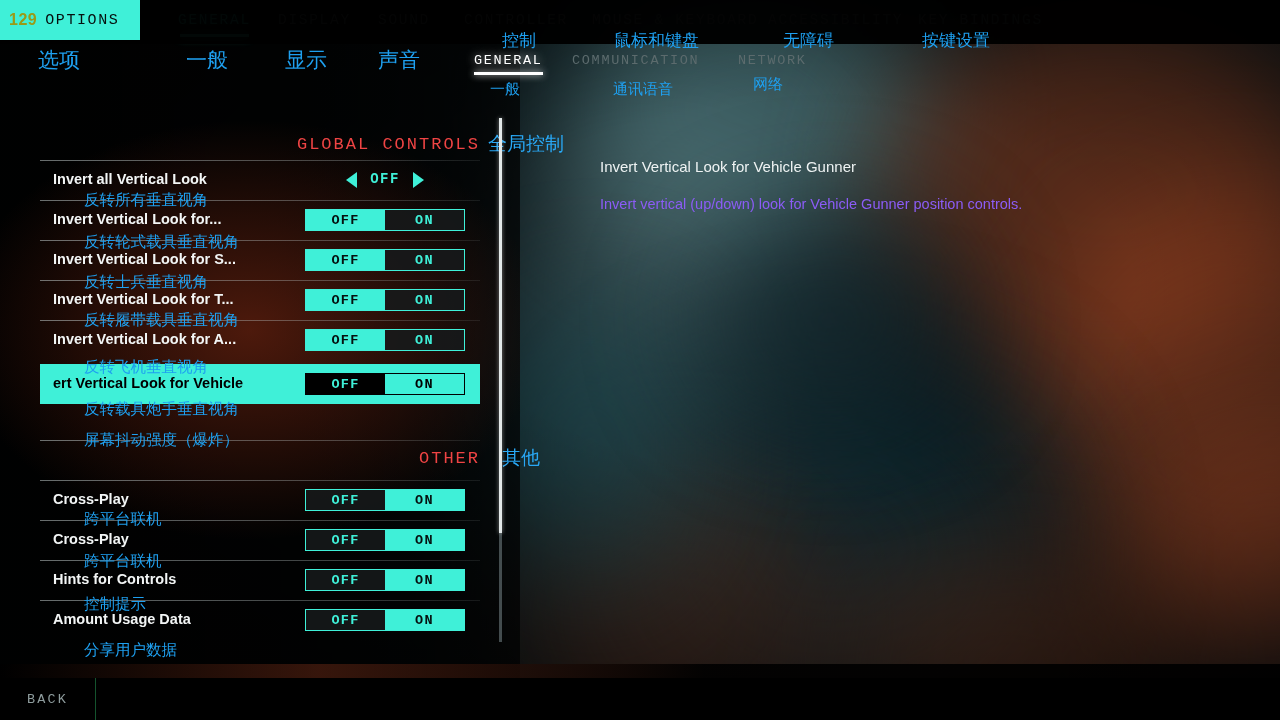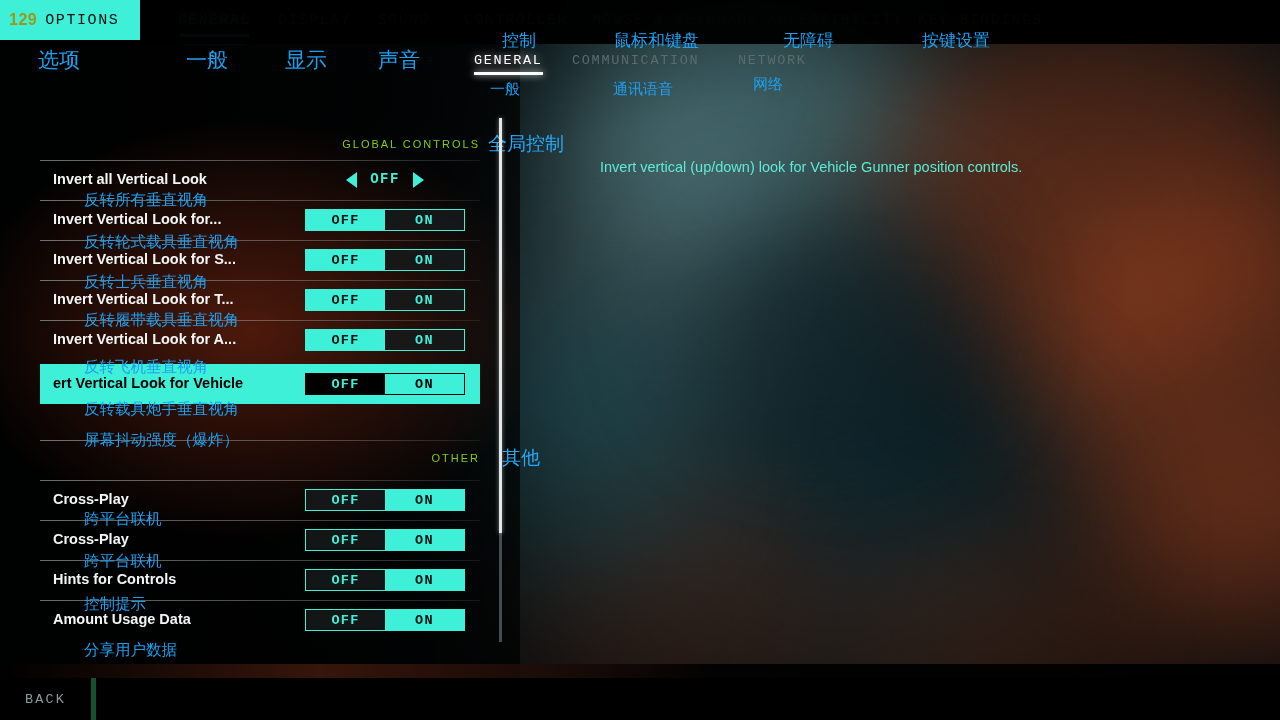--- a/index.html
+++ b/index.html
@@ -101,22 +101,22 @@
   
   #list {
     position:absolute; left:0; top:100px; width:520px; height:560px;
     z-index:10;
   }
   .sect {
     position:absolute; left:40px; width:440px; height:32px;
     display:flex; align-items:center; justify-content:flex-end;
   }
   .sect .en {
-    color:#84cc16; font-size:11px; letter-spacing:2px;
-    font-family:Liberation Sans, sans-serif;
+    color:#ef4444; font-size:17px; letter-spacing:2px;
+    font-family:Liberation Mono, monospace;
   }
   .sect .cn {
     position:absolute; left:100%; margin-left:8px;
     color:#29a8f5; font-size:19px; white-space:nowrap;
     font-family:"DejaVu Sans", sans-serif;
   }
   .sect.other .cn { left:auto; right:-60px; }
 
   .row {
     position:absolute; left:40px; width:440px; height:40px;font-weight:bold;
@@ -193,34 +193,34 @@
     background:#e2e8e8; box-shadow:0 0 4px rgba(255,255,255,.5);
   }
 
   
   #desc { position:absolute; left:600px; top:158px; width:430px; z-index:12; }
   #desc .t {
     color:#eef3f3; font-size:15px; margin-bottom:20px;
     font-family:"Liberation Sans", sans-serif;
   }
   #desc .b {
-    color:#5eead4; font-size:14.5px; line-height:19px;
+    color:#8b5cf6; font-size:14.5px; line-height:19px;
     font-family:"Liberation Sans", sans-serif;
   }
 
   
   #bottom {
     position:absolute; left:0; bottom:0; width:1280px; height:42px;
     background:#000; z-index:20; display:flex; align-items:center;
   }
   .bbtn {
     height:42px; display:flex; align-items:center; justify-content:center;
     color:#8e9c9d; font-size:13.5px; letter-spacing:2.2px;
     font-family:"Liberation Mono","DejaVu Sans Mono",monospace;
-    border-right:5px solid #14532d;
+    border-right:1px solid #14532d;
   }
   #backBtn { width:96px; }
   #restoreBtn { width:192px; }
   #bottomGlow {
     position:absolute; left:0; bottom:42px; width:1280px; height:14px;
     background:linear-gradient(90deg, rgba(0,0,0,.95) 0%, rgba(90,35,18,.6) 25%, rgba(0,0,0,.9) 55%, rgba(0,0,0,.95) 100%);
     z-index:19;
   }
 </style>
 </head>
@@ -391,19 +391,20 @@
 <div class="cnline" style="left:84px;  top:509px">跨平台联机</div>
 <div class="cnline" style="left:84px;  top:551px">跨平台联机</div>
 <div class="cnline" style="left:84px;  top:594px">控制提示</div>
 <div class="cnline" style="left:84px;  top:640px">分享用户数据</div>
 
 <div id="scroll">
   <div id="scrollThumb"></div>
 </div>
 
 <div id="desc">
+  <div class="t">Invert Vertical Look for Vehicle Gunner</div>
   <div class="b">Invert vertical (up/down) look for Vehicle Gunner position controls.</div>
 </div>
 
 <div id="bottomGlow"></div>
 <div id="bottom">
   <div class="bbtn" id="backBtn">BACK</div>
 </div>
 
 </body></html>

